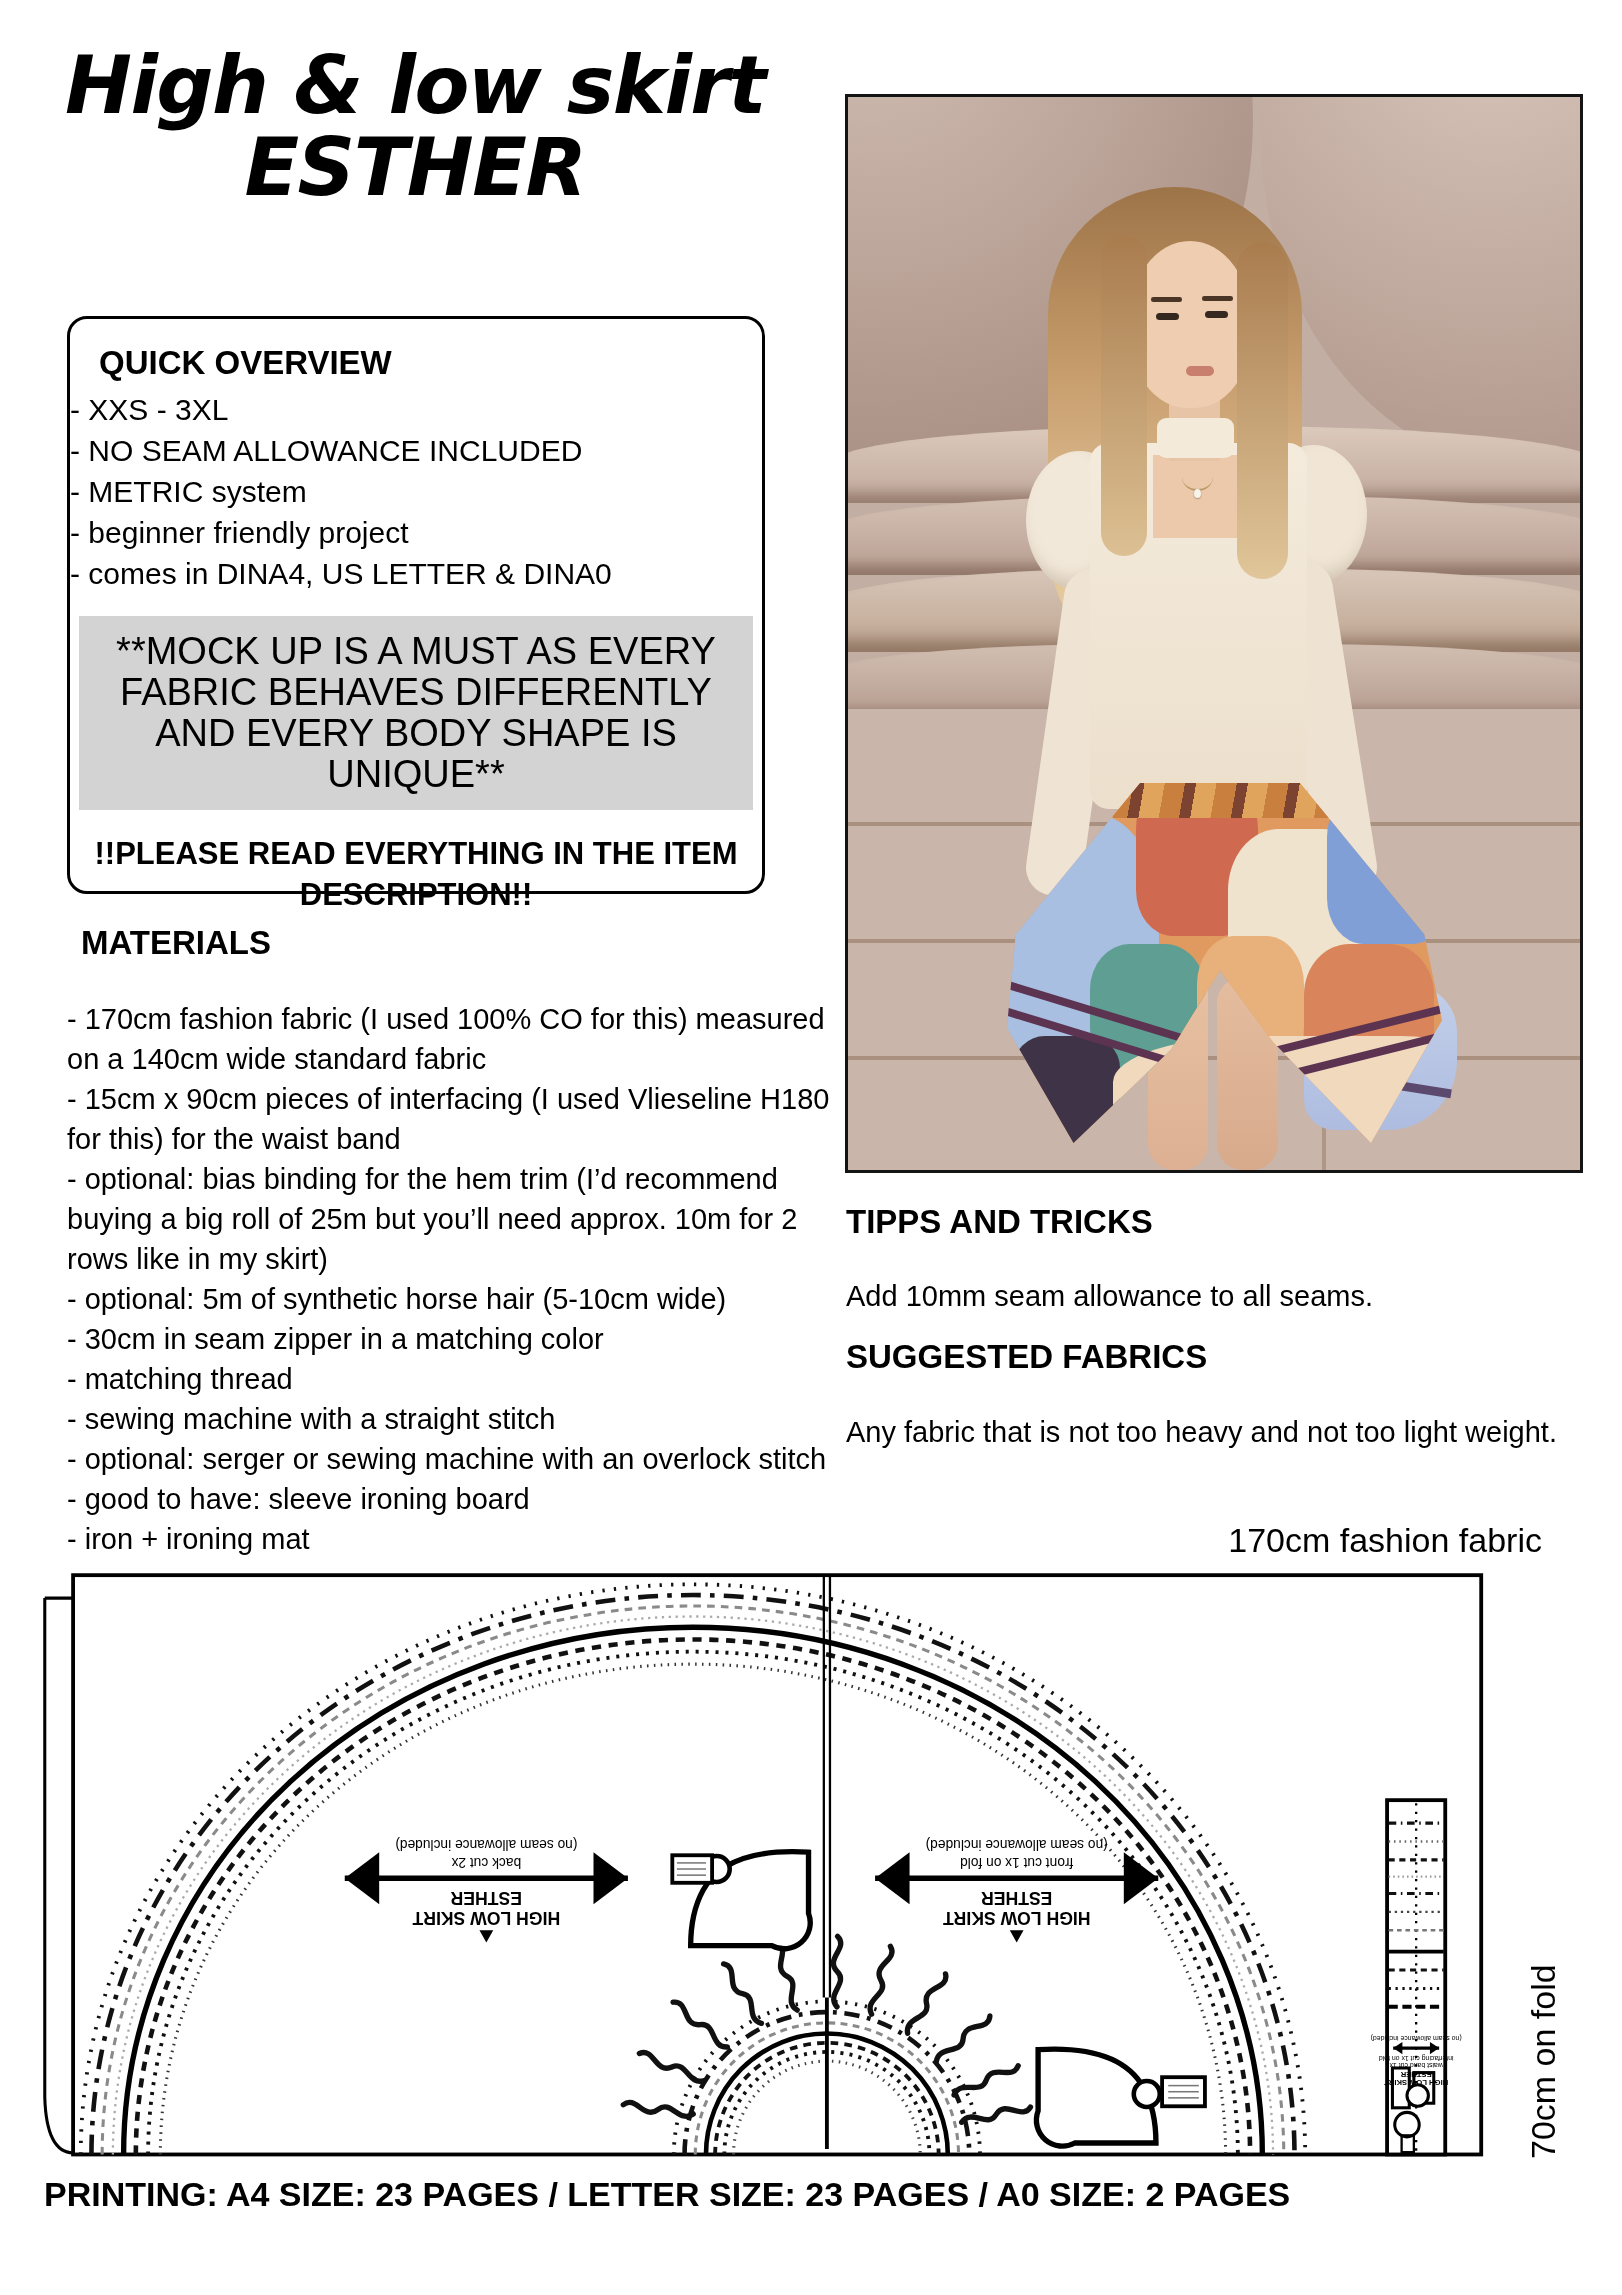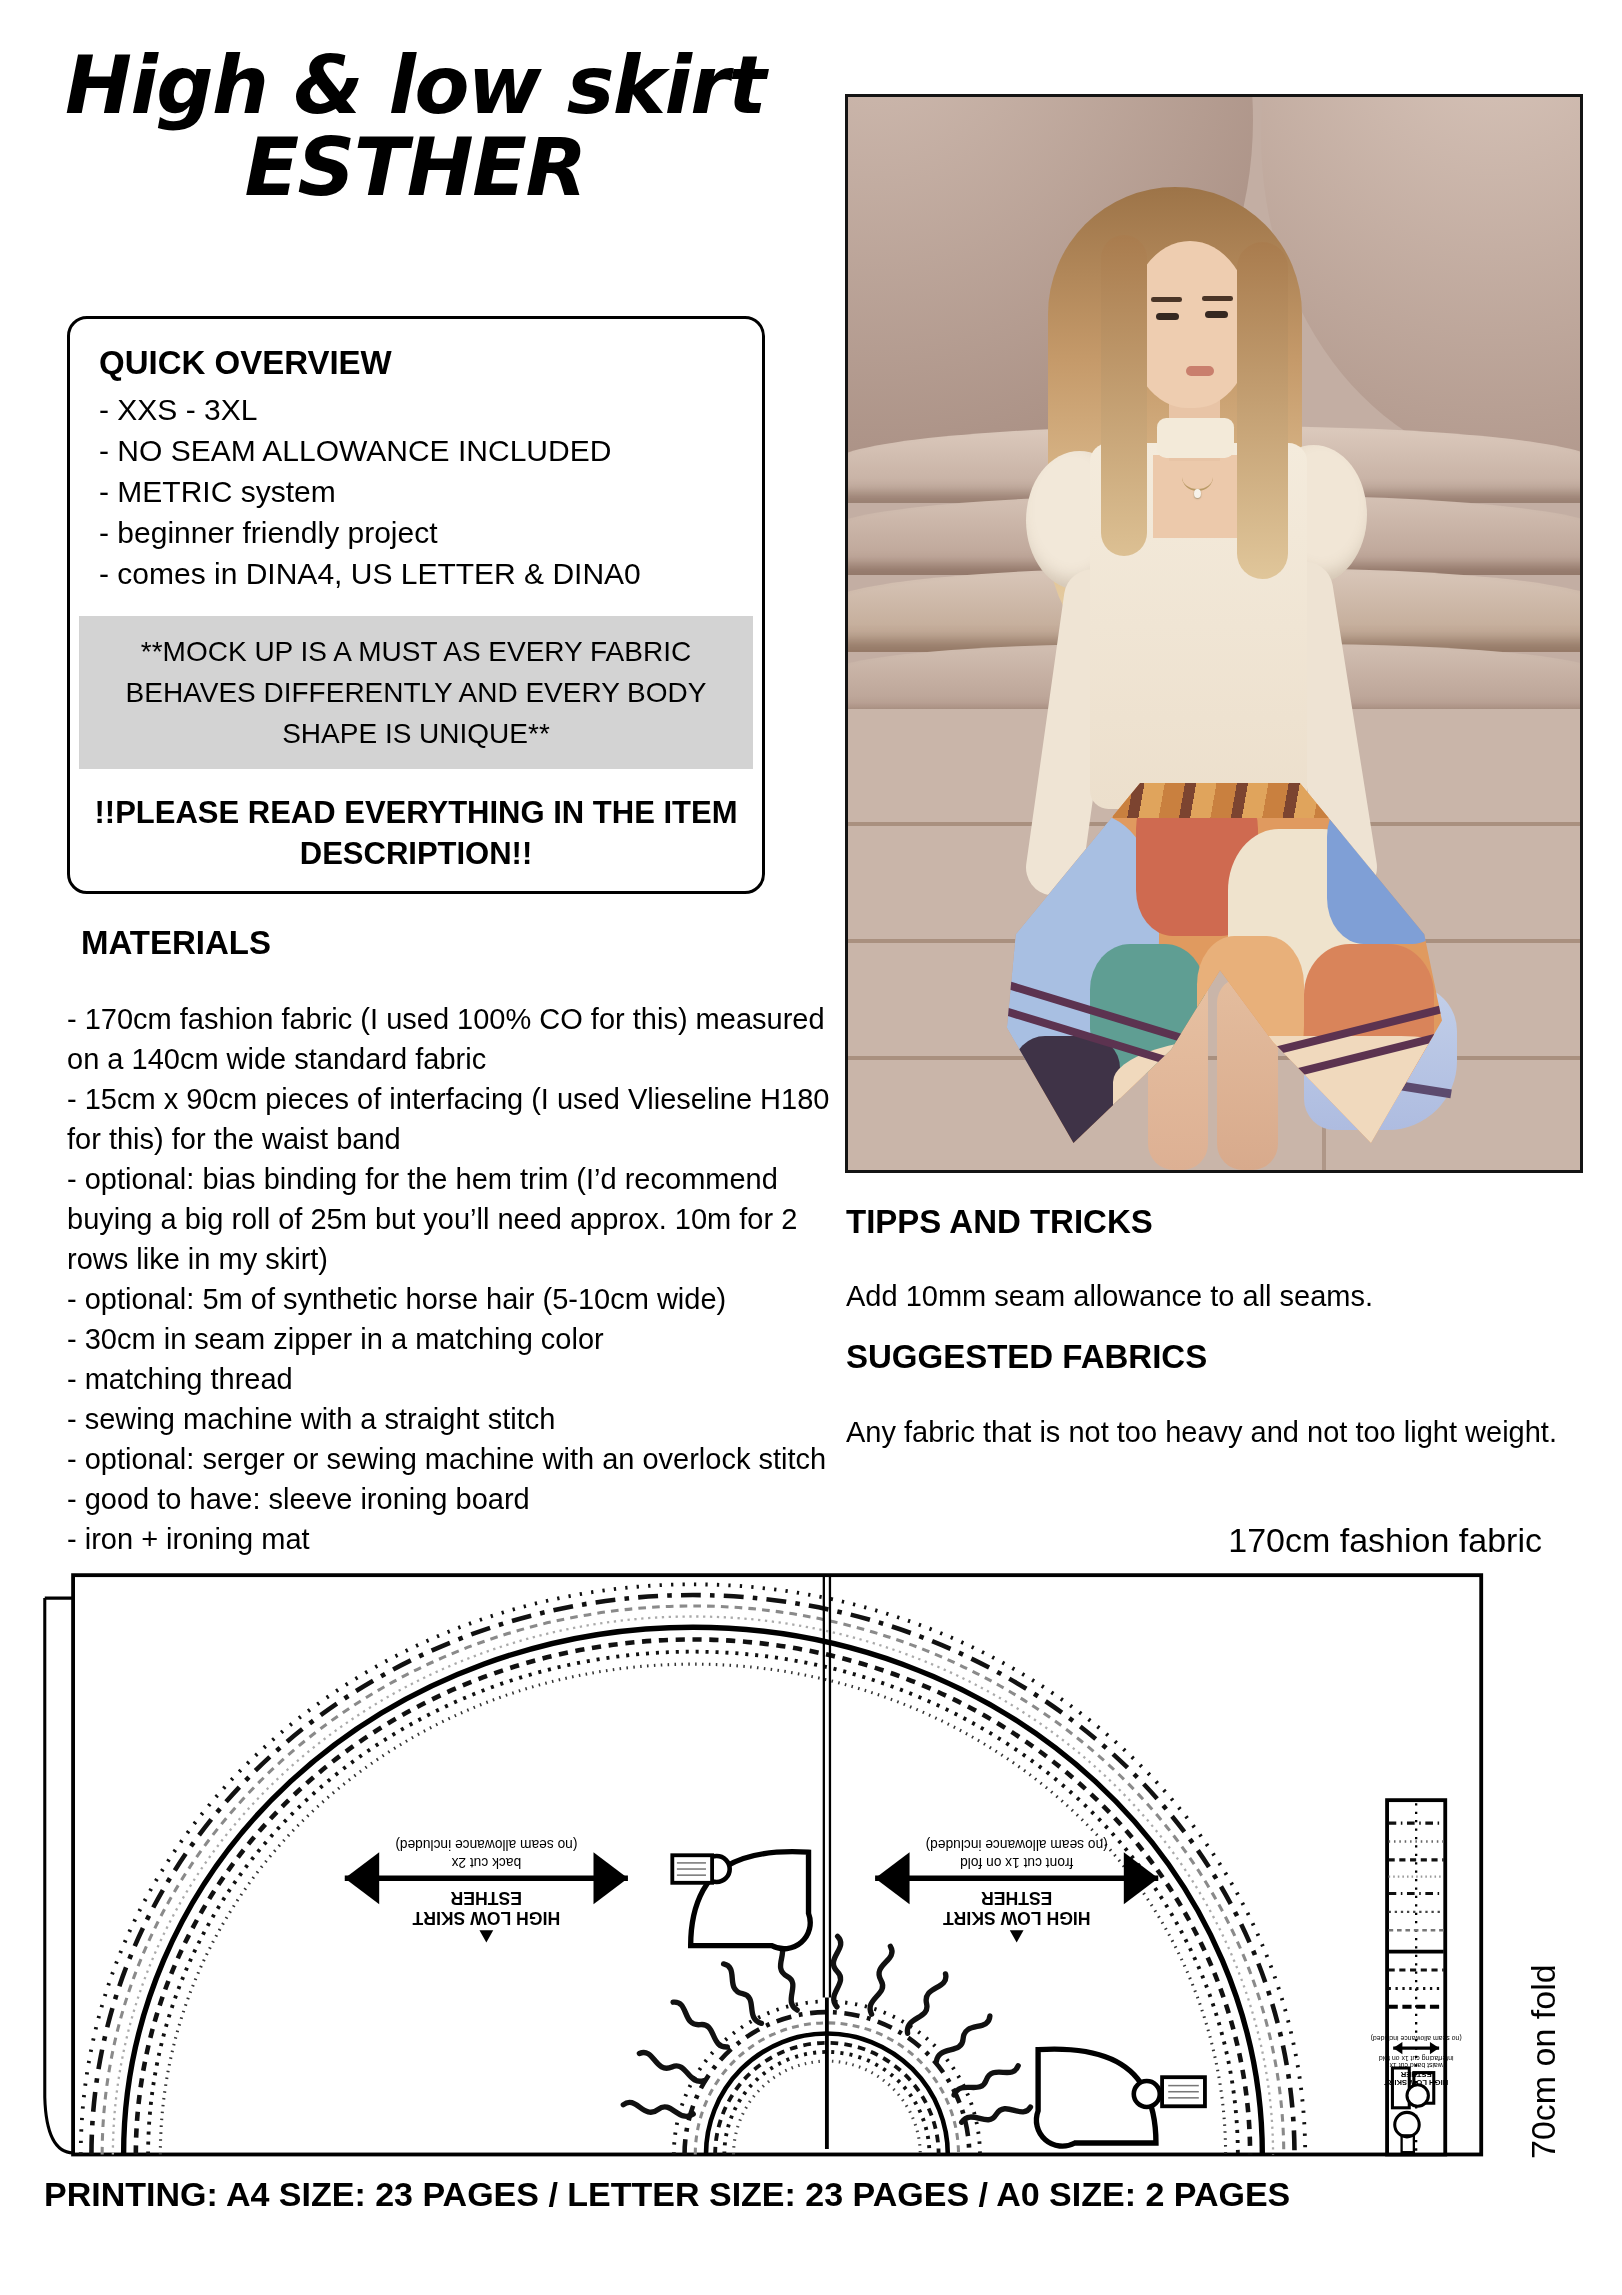--- a/index.html
+++ b/index.html
@@ -5,21 +5,21 @@
   html,body{margin:0;padding:0;background:#ffffff;}
   #page{position:relative;width:1618px;height:2295px;background:#ffffff;overflow:hidden;
         font-family:"Liberation Sans", sans-serif;color:#000;}
   .abs{position:absolute;}
   .title{font-family:"DejaVu Sans", sans-serif;font-weight:900;font-style:italic;
          font-size:80px;line-height:1.0;letter-spacing:-1.5px;text-align:center;}
   .h2{font-weight:bold;font-size:33px;}
   .body-txt{font-size:29px;line-height:40px;}
   .ov-item{font-size:30px;line-height:41px;}
   #overview-box{border:3.8px solid #000;}
-  #mock-box{background:#d3d3d3;text-align:center;font-size:28px;line-height:41px;padding:15.3px 10.7px;}
+  #mock-box{background:#d3d3d3;text-align:center;font-size:38px;line-height:41px;padding:15.3px 10.7px;}
   #read-note{font-weight:bold;font-size:31px;line-height:41px;text-align:center;}
   #printing{font-weight:bold;font-size:34px;}
   .rot-label{font-size:34px;white-space:nowrap;}
   svg text{font-family:"Liberation Sans", sans-serif;}
   
   #photo{border:3.1px solid #141414;overflow:hidden;background:#c3aea3;}
   .ph{position:absolute;}
 </style>
 </head>
 <body>
@@ -93,21 +93,21 @@
 
       <div class="ph" style="left:-15.3px;top:230px;width:260px;height:8.4px;background:#5c3350;transform:rotate(17deg);"></div>
       <div class="ph" style="left:-15.3px;top:257px;width:260px;height:8.4px;background:#5c3350;transform:rotate(17deg);"></div>
       <div class="ph" style="left:230px;top:245px;width:245px;height:8.4px;background:#5c3350;transform:rotate(-14deg);"></div>
       <div class="ph" style="left:230px;top:272px;width:245px;height:8.4px;background:#5c3350;transform:rotate(-14deg);"></div>
     </div>
   </div>
 
   <div id="overview-box" class="abs" style="left:67px;top:316px;width:692px;height:572px;border-radius:20px;">
     <div class="h2" style="margin:24.5px 0 7.7px 29px;">QUICK OVERVIEW</div>
-    <div style="margin-left:29px;">
+    <div style="">
       <div class="ov-item">- XXS - 3XL</div>
       <div class="ov-item">- NO SEAM ALLOWANCE INCLUDED</div>
       <div class="ov-item">- METRIC system</div>
       <div class="ov-item">- beginner friendly project</div>
       <div class="ov-item">- comes in DINA4, US LETTER &amp; DINA0</div>
     </div>
     <div id="mock-box" style="margin:21.4px 9.2px 0 9.2px;">**MOCK UP IS A MUST AS EVERY FABRIC BEHAVES DIFFERENTLY AND EVERY BODY SHAPE IS UNIQUE**</div>
     <div id="read-note" style="margin:23px 20px 16px 20px;">!!PLEASE READ EVERYTHING IN THE ITEM DESCRIPTION!!</div>
   </div>
 

